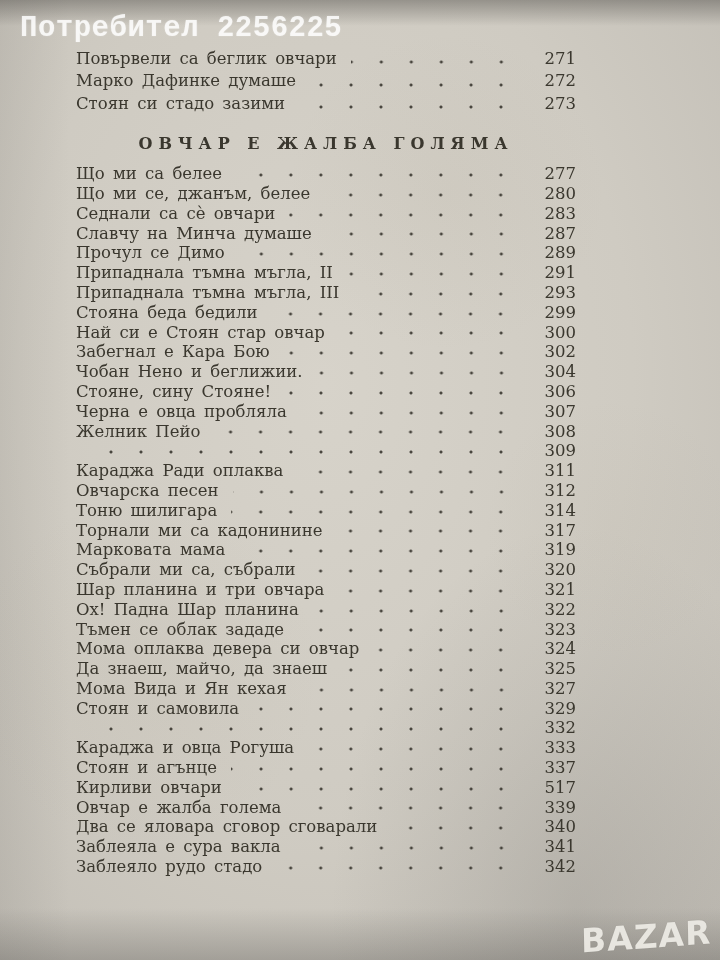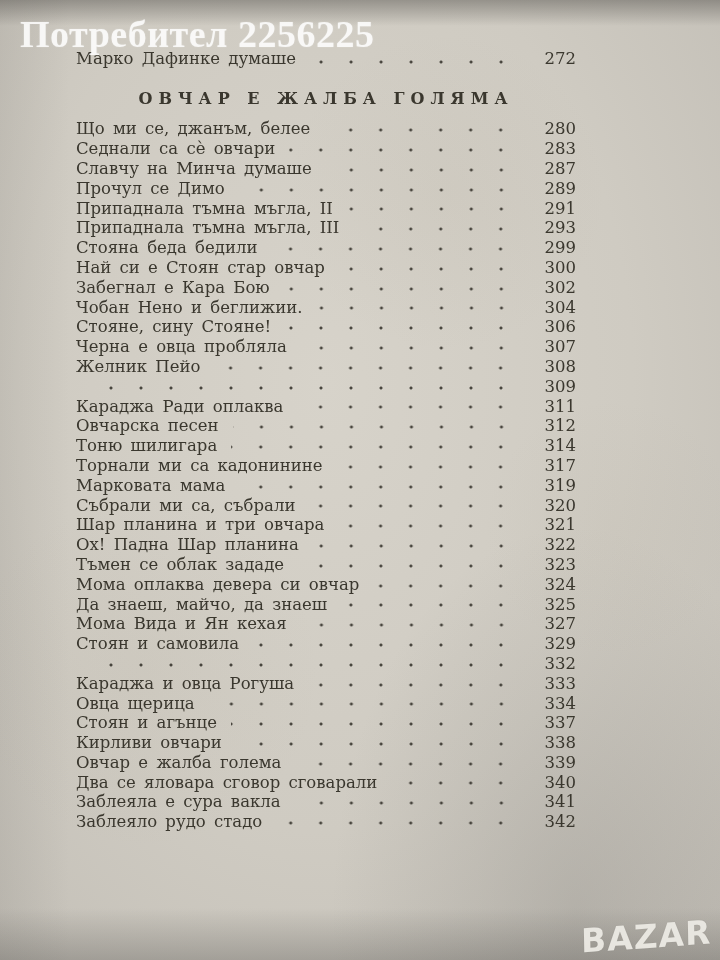--- a/index.html
+++ b/index.html
@@ -16,22 +16,22 @@
   
   #page::before{
     content:"";position:absolute;inset:0;pointer-events:none;
     background:
       radial-gradient(circle at 62% 20%, rgba(160,150,130,.08), rgba(0,0,0,0) 18%),
       radial-gradient(circle at 20% 70%, rgba(160,150,130,.07), rgba(0,0,0,0) 20%),
       radial-gradient(circle at 85% 55%, rgba(150,140,120,.06), rgba(0,0,0,0) 16%);
   }
   .watermark{
     position:absolute;top:12px;left:20px;
-    font-family:Liberation Serif, serif;
-    font-weight:bold;font-size:38px;letter-spacing:.5px;
+    font-family:Liberation Mono, monospace;
+    font-weight:bold;font-size:29px;letter-spacing:.5px;
     color:rgba(255,255,255,.82);
     text-shadow:0 0 2px rgba(255,255,255,.25);
     z-index:5;
   }
   .toc{
     position:absolute;top:49px;left:76px;width:500px;
     color:#3a372e;
   }
   .row{
     display:flex;align-items:baseline;
@@ -65,28 +65,43 @@
 </style>
 </head>
 <body>
 
 <div id="page">
   <div class="watermark">Потребител 2256225</div>
 
   <div class="toc">
     <div class="pre-list" id="pre-list">
         <div class="row">
+    <span class="t">Повървели са беглик овчари</span>
+    <span class="leader"></span>
+    <span class="p">271</span>
+  </div>
+        <div class="row">
     <span class="t">Марко Дафинке думаше</span>
     <span class="leader"></span>
     <span class="p">272</span>
+  </div>
+        <div class="row">
+    <span class="t">Стоян си стадо зазими</span>
+    <span class="leader"></span>
+    <span class="p">273</span>
   </div>
       </div>
     <div class="section-heading">ОВЧАР Е ЖАЛБА ГОЛЯМА</div>
     <div class="main-list" id="main-list">
         <div class="row">
+    <span class="t">Що ми са белее</span>
+    <span class="leader"></span>
+    <span class="p">277</span>
+  </div>
+        <div class="row">
     <span class="t">Що ми се, джанъм, белее</span>
     <span class="leader"></span>
     <span class="p">280</span>
   </div>
         <div class="row">
     <span class="t">Седнали са сè овчари</span>
     <span class="leader"></span>
     <span class="p">283</span>
   </div>
         <div class="row">
@@ -216,33 +231,28 @@
         <div class="row">
     <span class="leader"></span>
     <span class="p">332</span>
   </div>
         <div class="row">
     <span class="t">Караджа и овца Рогуша</span>
     <span class="leader"></span>
     <span class="p">333</span>
   </div>
         <div class="row">
-    <span class="t">Овца щерица</span>
-    <span class="leader"></span>
-    <span class="p">334</span>
-  </div>
-        <div class="row">
     <span class="t">Стоян и агънце</span>
     <span class="leader"></span>
     <span class="p">337</span>
   </div>
         <div class="row">
     <span class="t">Кирливи овчари</span>
     <span class="leader"></span>
-    <span class="p">338</span>
+    <span class="p">517</span>
   </div>
         <div class="row">
     <span class="t">Овчар е жалба голема</span>
     <span class="leader"></span>
     <span class="p">339</span>
   </div>
         <div class="row">
     <span class="t">Два се яловара сговор сговарали</span>
     <span class="leader"></span>
     <span class="p">340</span>

